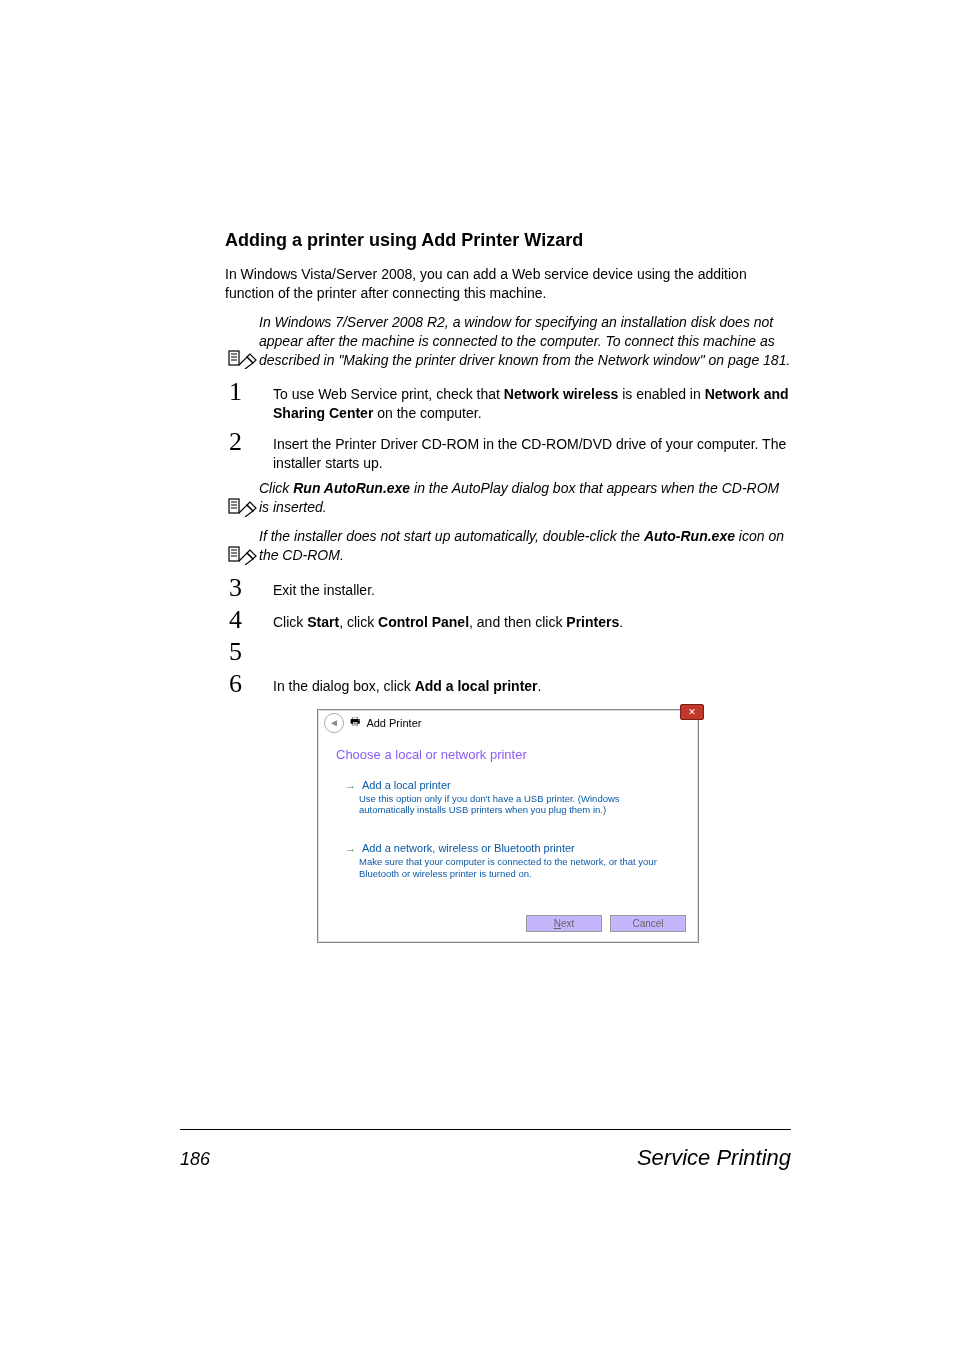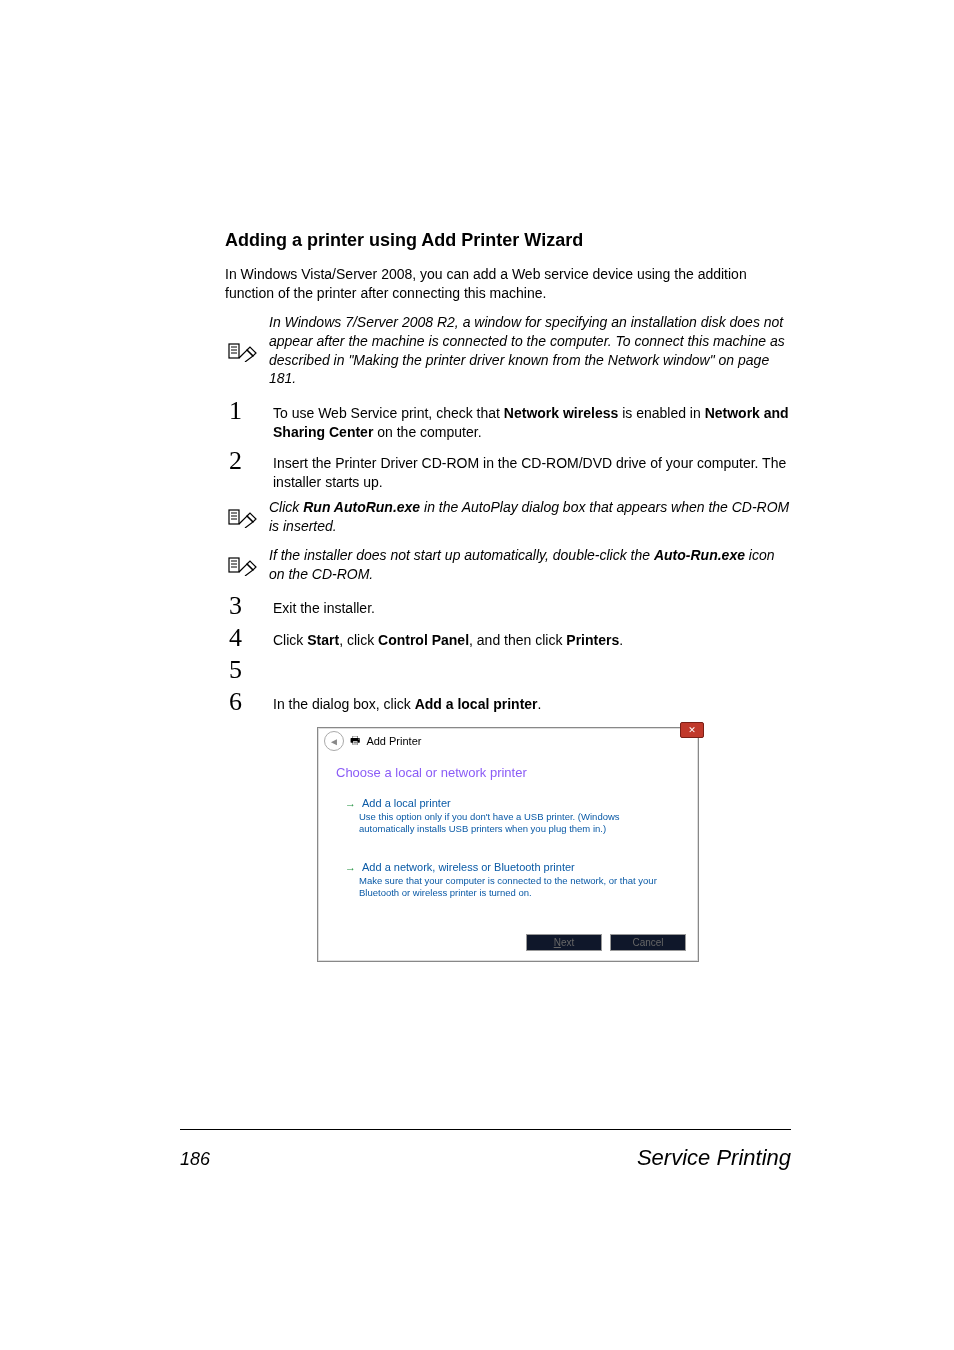--- a/index.html
+++ b/index.html
@@ -21,22 +21,21 @@
     font-weight: bold;
     margin-bottom: 14px;
   }
   .intro {
     font-size: 14px;
     line-height: 1.35;
     margin-bottom: 10px;
   }
   .note-row {
     display: flex;
-    align-items: center;
-    gap: 10px;
+    align-items: flex-end;
     margin-bottom: 10px;
   }
   .note-icon {
     flex: 0 0 34px;
     display: flex;
     justify-content: center;
     padding-top: 2px;
   }
   .note-text {
     font-size: 14px;
@@ -169,21 +168,21 @@
     display: flex;
     justify-content: flex-end;
     gap: 8px;
     padding: 6px 12px 10px 12px;
   }
   .dlg-btn {
     min-width: 58px;
     font-size: 10px;
     padding: 2px 8px;
     border: 1px solid #999;
-    background: #0f172a;
+    background: #c4b5fd;
     color: #666;
     text-align: center;
   }
 </style>
 </head>
 <body>
 
 <div class="page">
 
   <div class="heading">Adding a printer using Add Printer Wizard</div>

